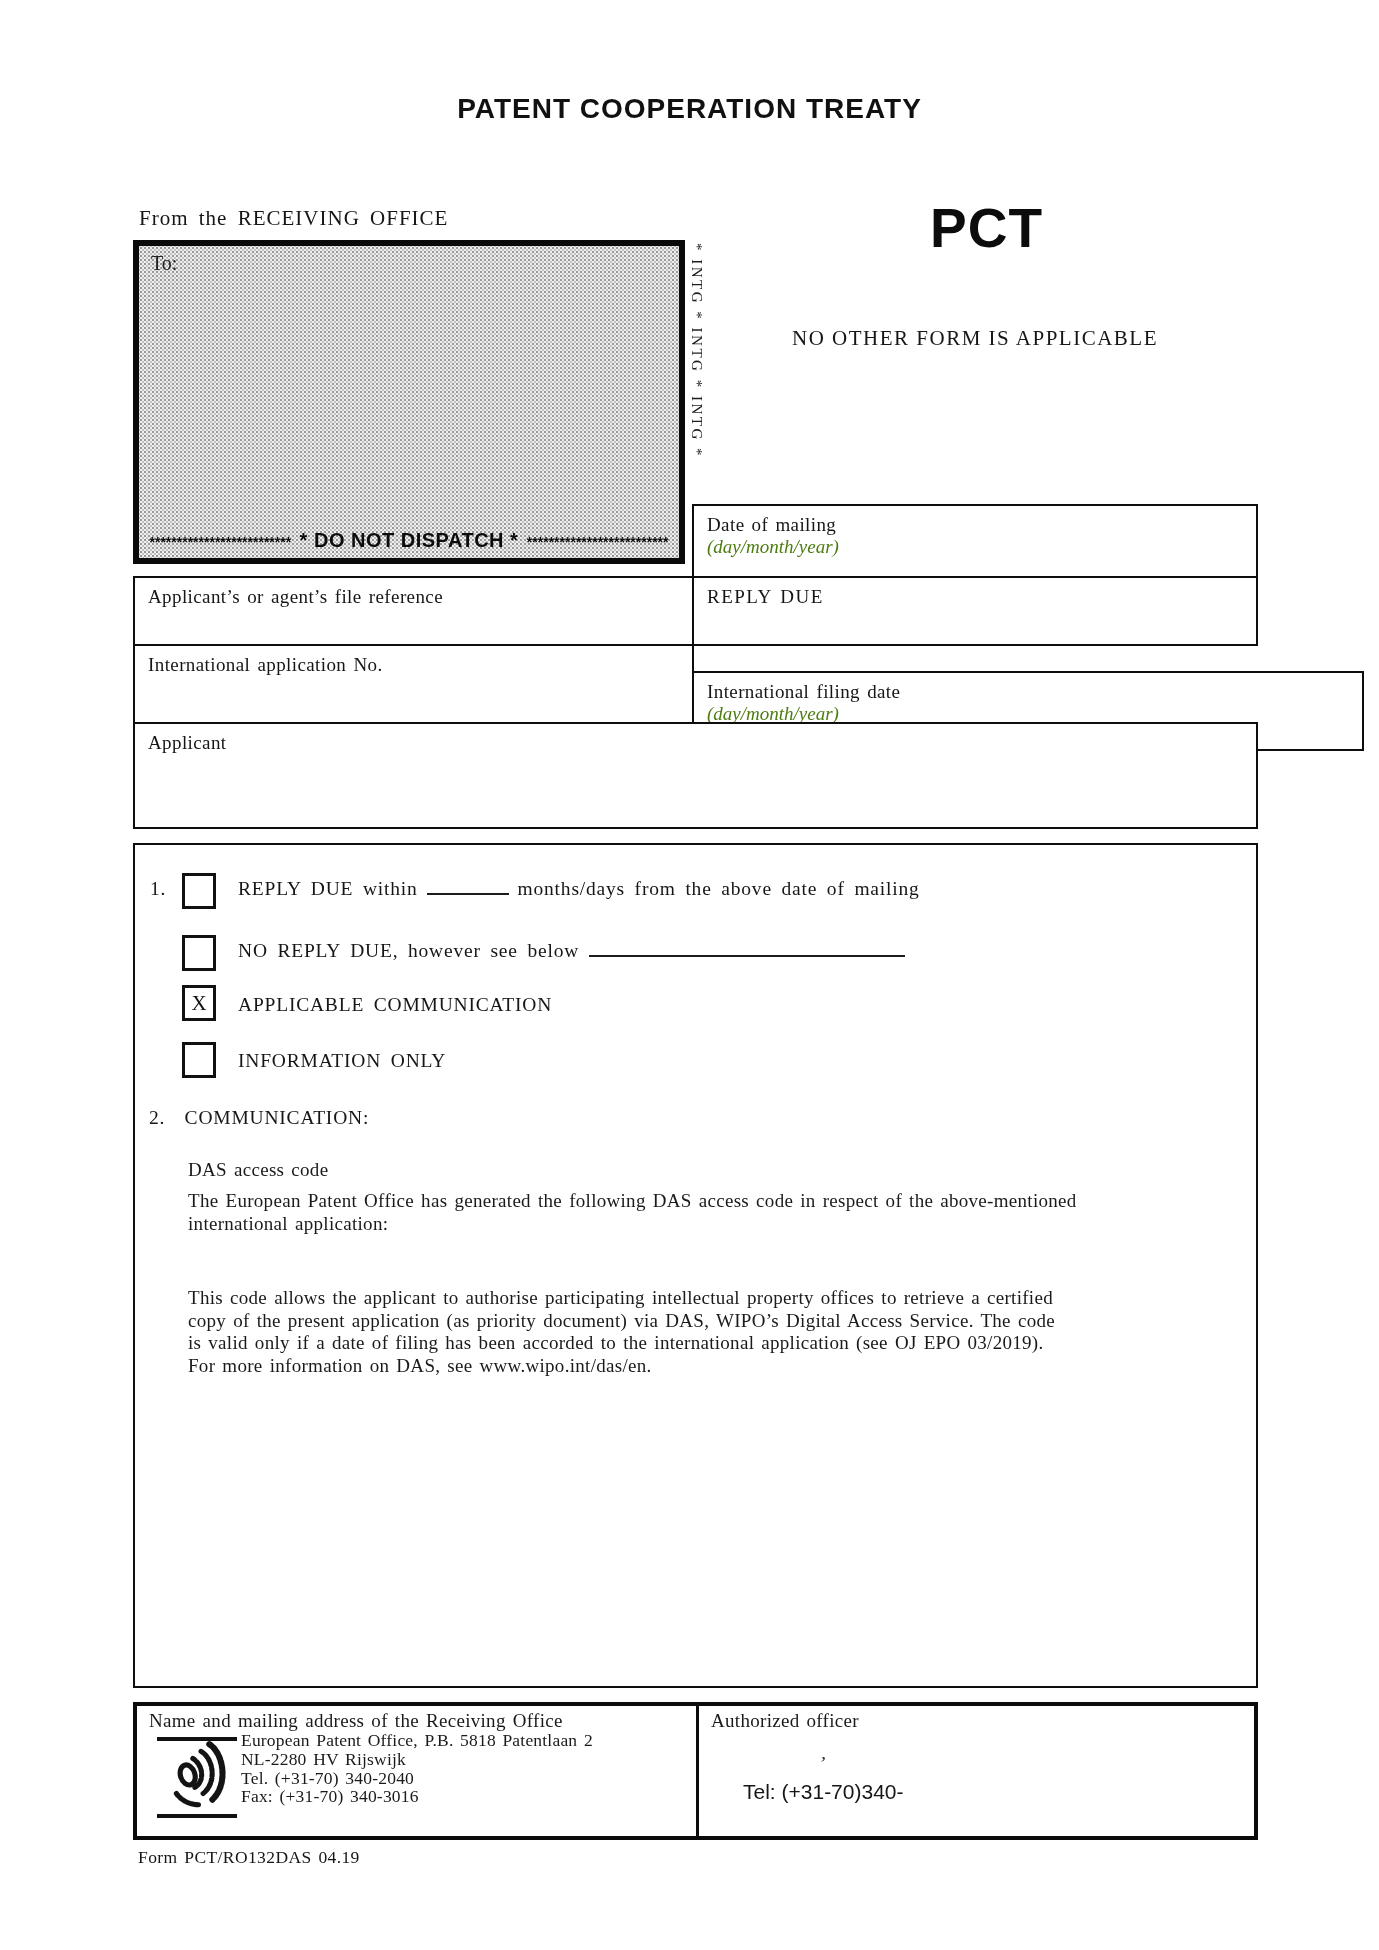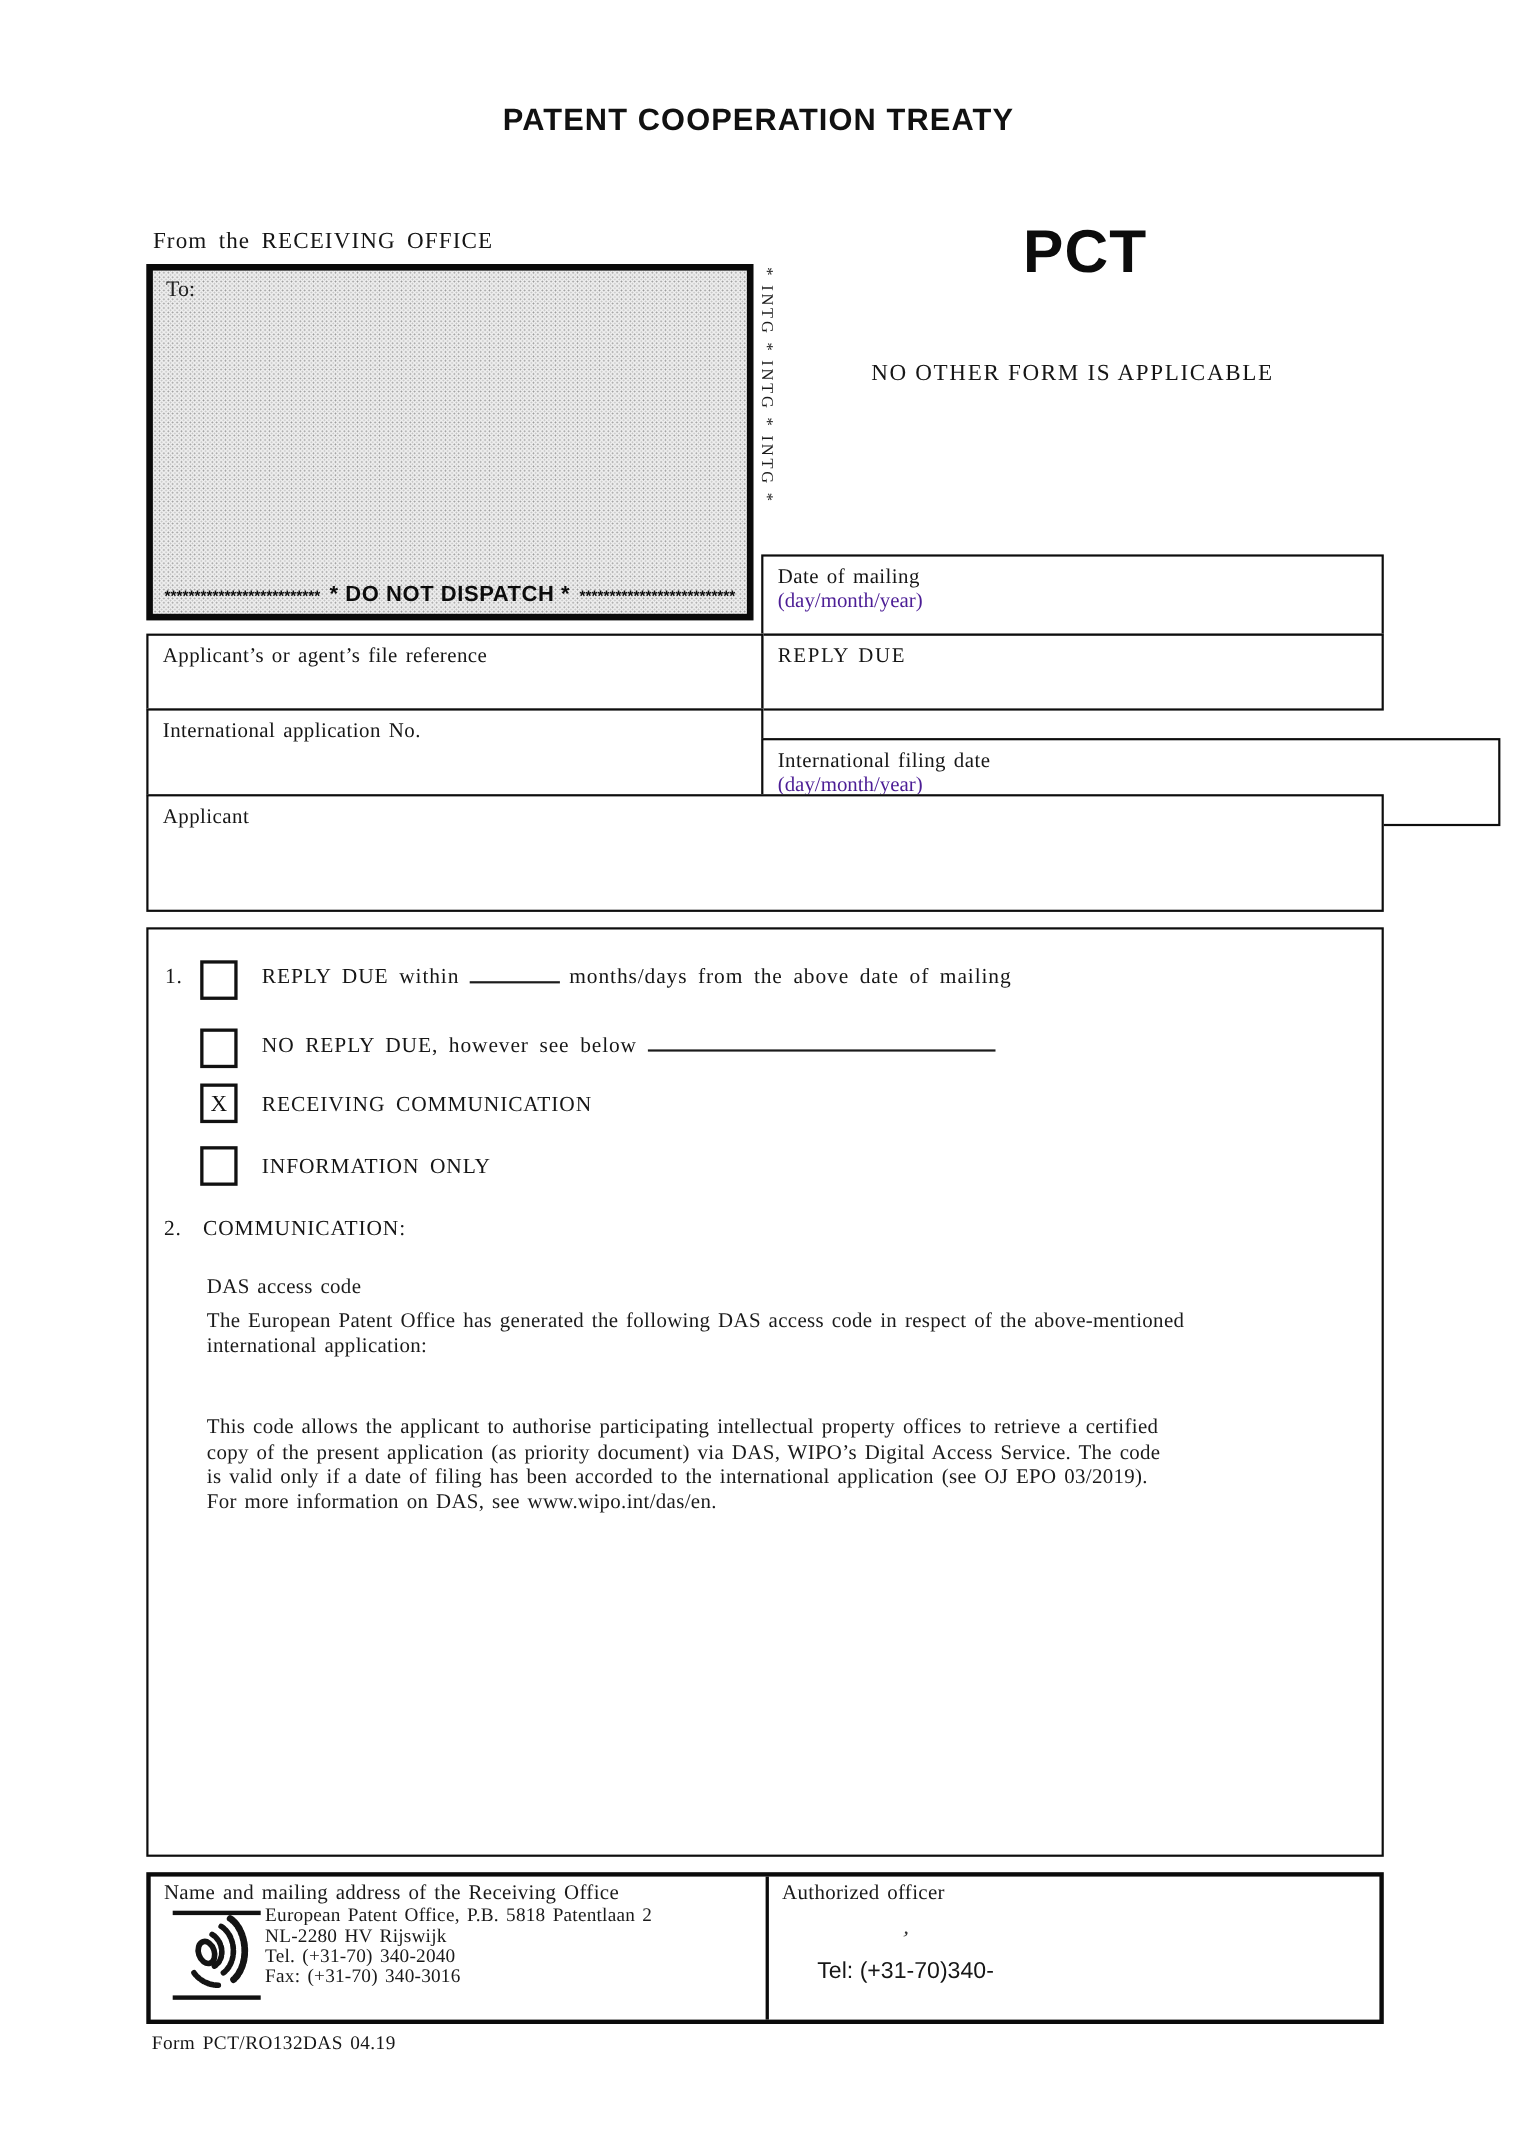--- a/index.html
+++ b/index.html
@@ -27,21 +27,21 @@
   .dispatch-banner { position:absolute; left:0; right:0; bottom:6px; white-space:nowrap; overflow:hidden;
     text-align:center; font-family:"Liberation Sans","DejaVu Sans",sans-serif; font-weight:bold; color:#0c0c0c; }
   .dispatch-banner .stars { font-size:14px; letter-spacing:0; }
   .dispatch-banner .label { font-size:20px; letter-spacing:0.5px; padding:0 4px; }
   .intg-vertical { position:absolute; left:688px; top:243px; writing-mode:vertical-rl;
     font-size:15px; letter-spacing:2.5px; color:#1c1c1c; white-space:nowrap; }
 
   
   .cell { position:absolute; border:2px solid #0d0d0d; background:#fff; padding:8px 13px; }
   .cell .lbl { font-size:19px; letter-spacing:0.4px; word-spacing:2px; line-height:22px; color:#161616; }
-  .cell .sub { font-size:19px; line-height:22px; color:#4c1d95; }
+  .cell .sub { font-size:19px; font-style:italic; line-height:22px; color:#4d7c0f; }
   .cell .caps { letter-spacing:1.5px; }
   .cell-date   { left:692px; top:504px; width:566px; height:74px; }
   .cell-ref    { left:133px; top:576px; width:561px; height:70px; }
   .cell-reply  { left:692px; top:576px; width:566px; height:70px; }
   .cell-intlno { left:133px; top:644px; width:561px; height:80px; }
   .cell-filing { left:692px; top:671px; width:672px; height:80px; }
   .cell-applicant { left:133px; top:722px; width:1125px; height:107px; }
   .cell .value { min-height:8px; }
 
   
@@ -133,21 +133,21 @@
 
     <span class="num num-1">1.</span>
 
     <div class="checkbox cb-1"></div>
     <div class="item-label lab-1"><span>REPLY DUE within</span><span class="blank blank-short"></span><span>months/days from the above date of mailing</span></div>
 
     <div class="checkbox cb-2"></div>
     <div class="item-label lab-2"><span>NO REPLY DUE, however see below</span><span class="blank blank-long"></span></div>
 
     <div class="checkbox cb-3">X</div>
-    <div class="item-label lab-3">RECEIVING COMMUNICATION</div>
+    <div class="item-label lab-3">APPLICABLE COMMUNICATION</div>
 
     <div class="checkbox cb-4"></div>
     <div class="item-label lab-4">INFORMATION ONLY</div>
 
     <div class="item-label sec2-title"><span>2.</span>&nbsp;&nbsp;<span>COMMUNICATION:</span></div>
 
     <div class="das-heading">DAS access code</div>
 
     <div class="para para-1">
       <div>The European Patent Office has generated the following DAS access code in respect of the above-mentioned</div>

